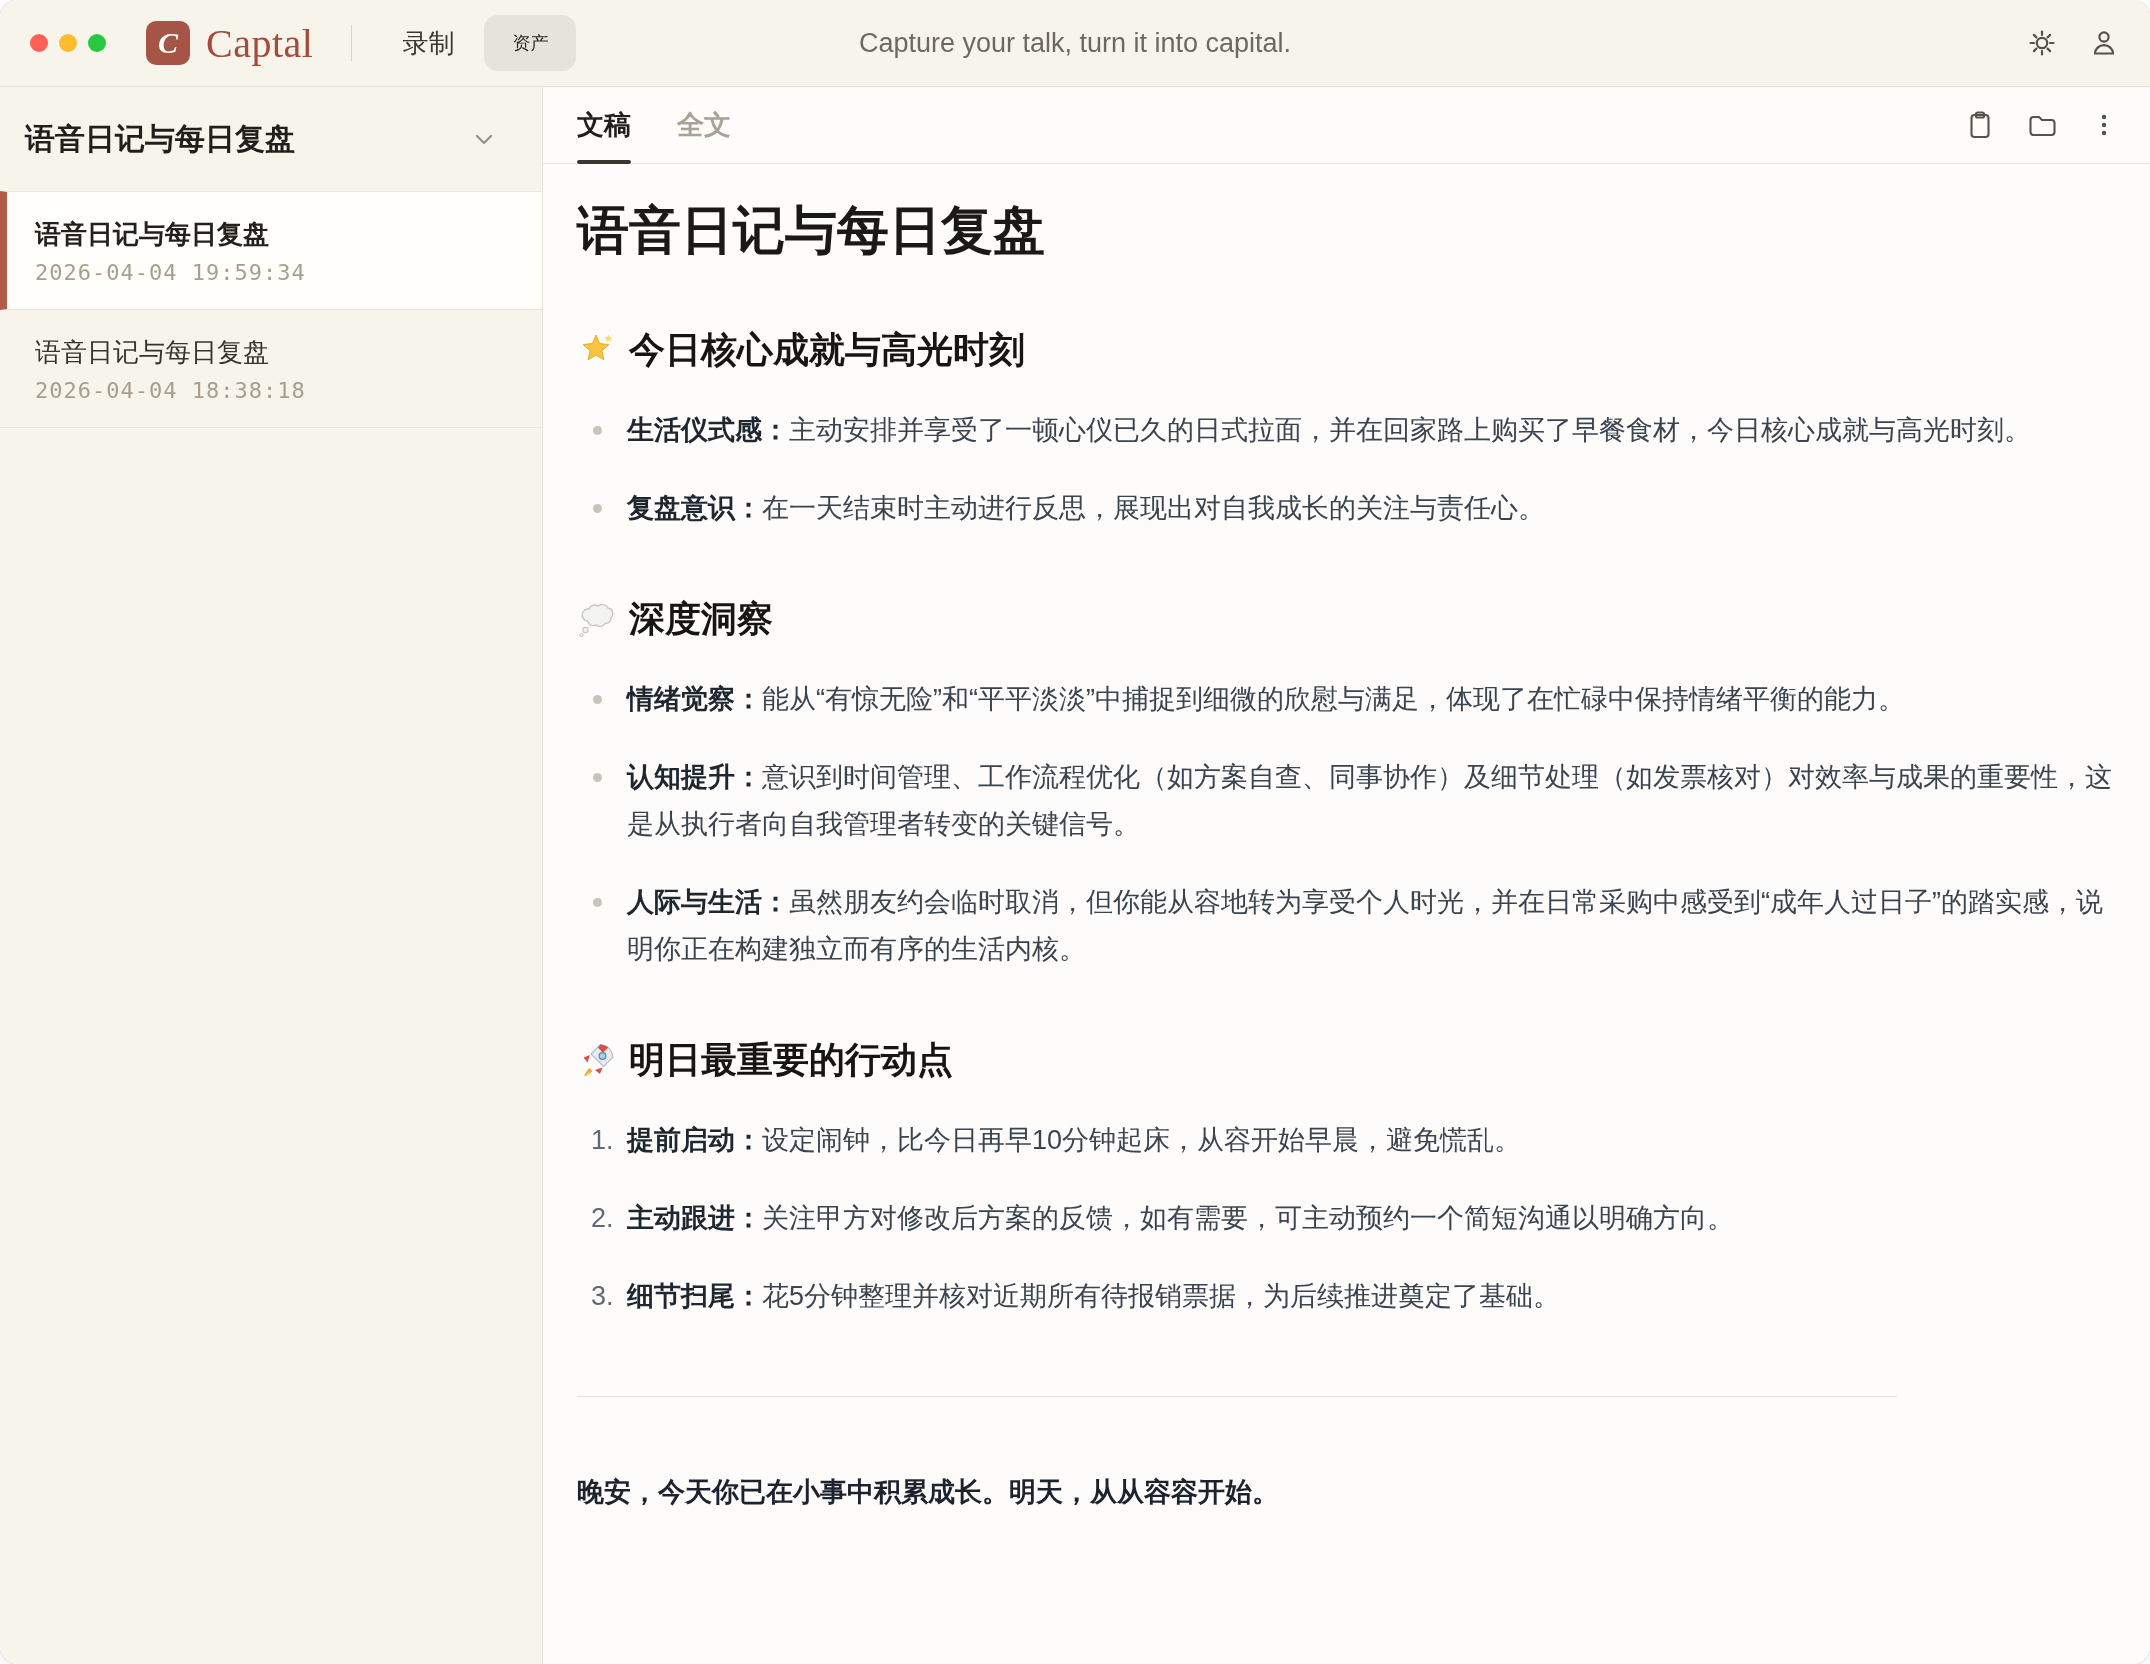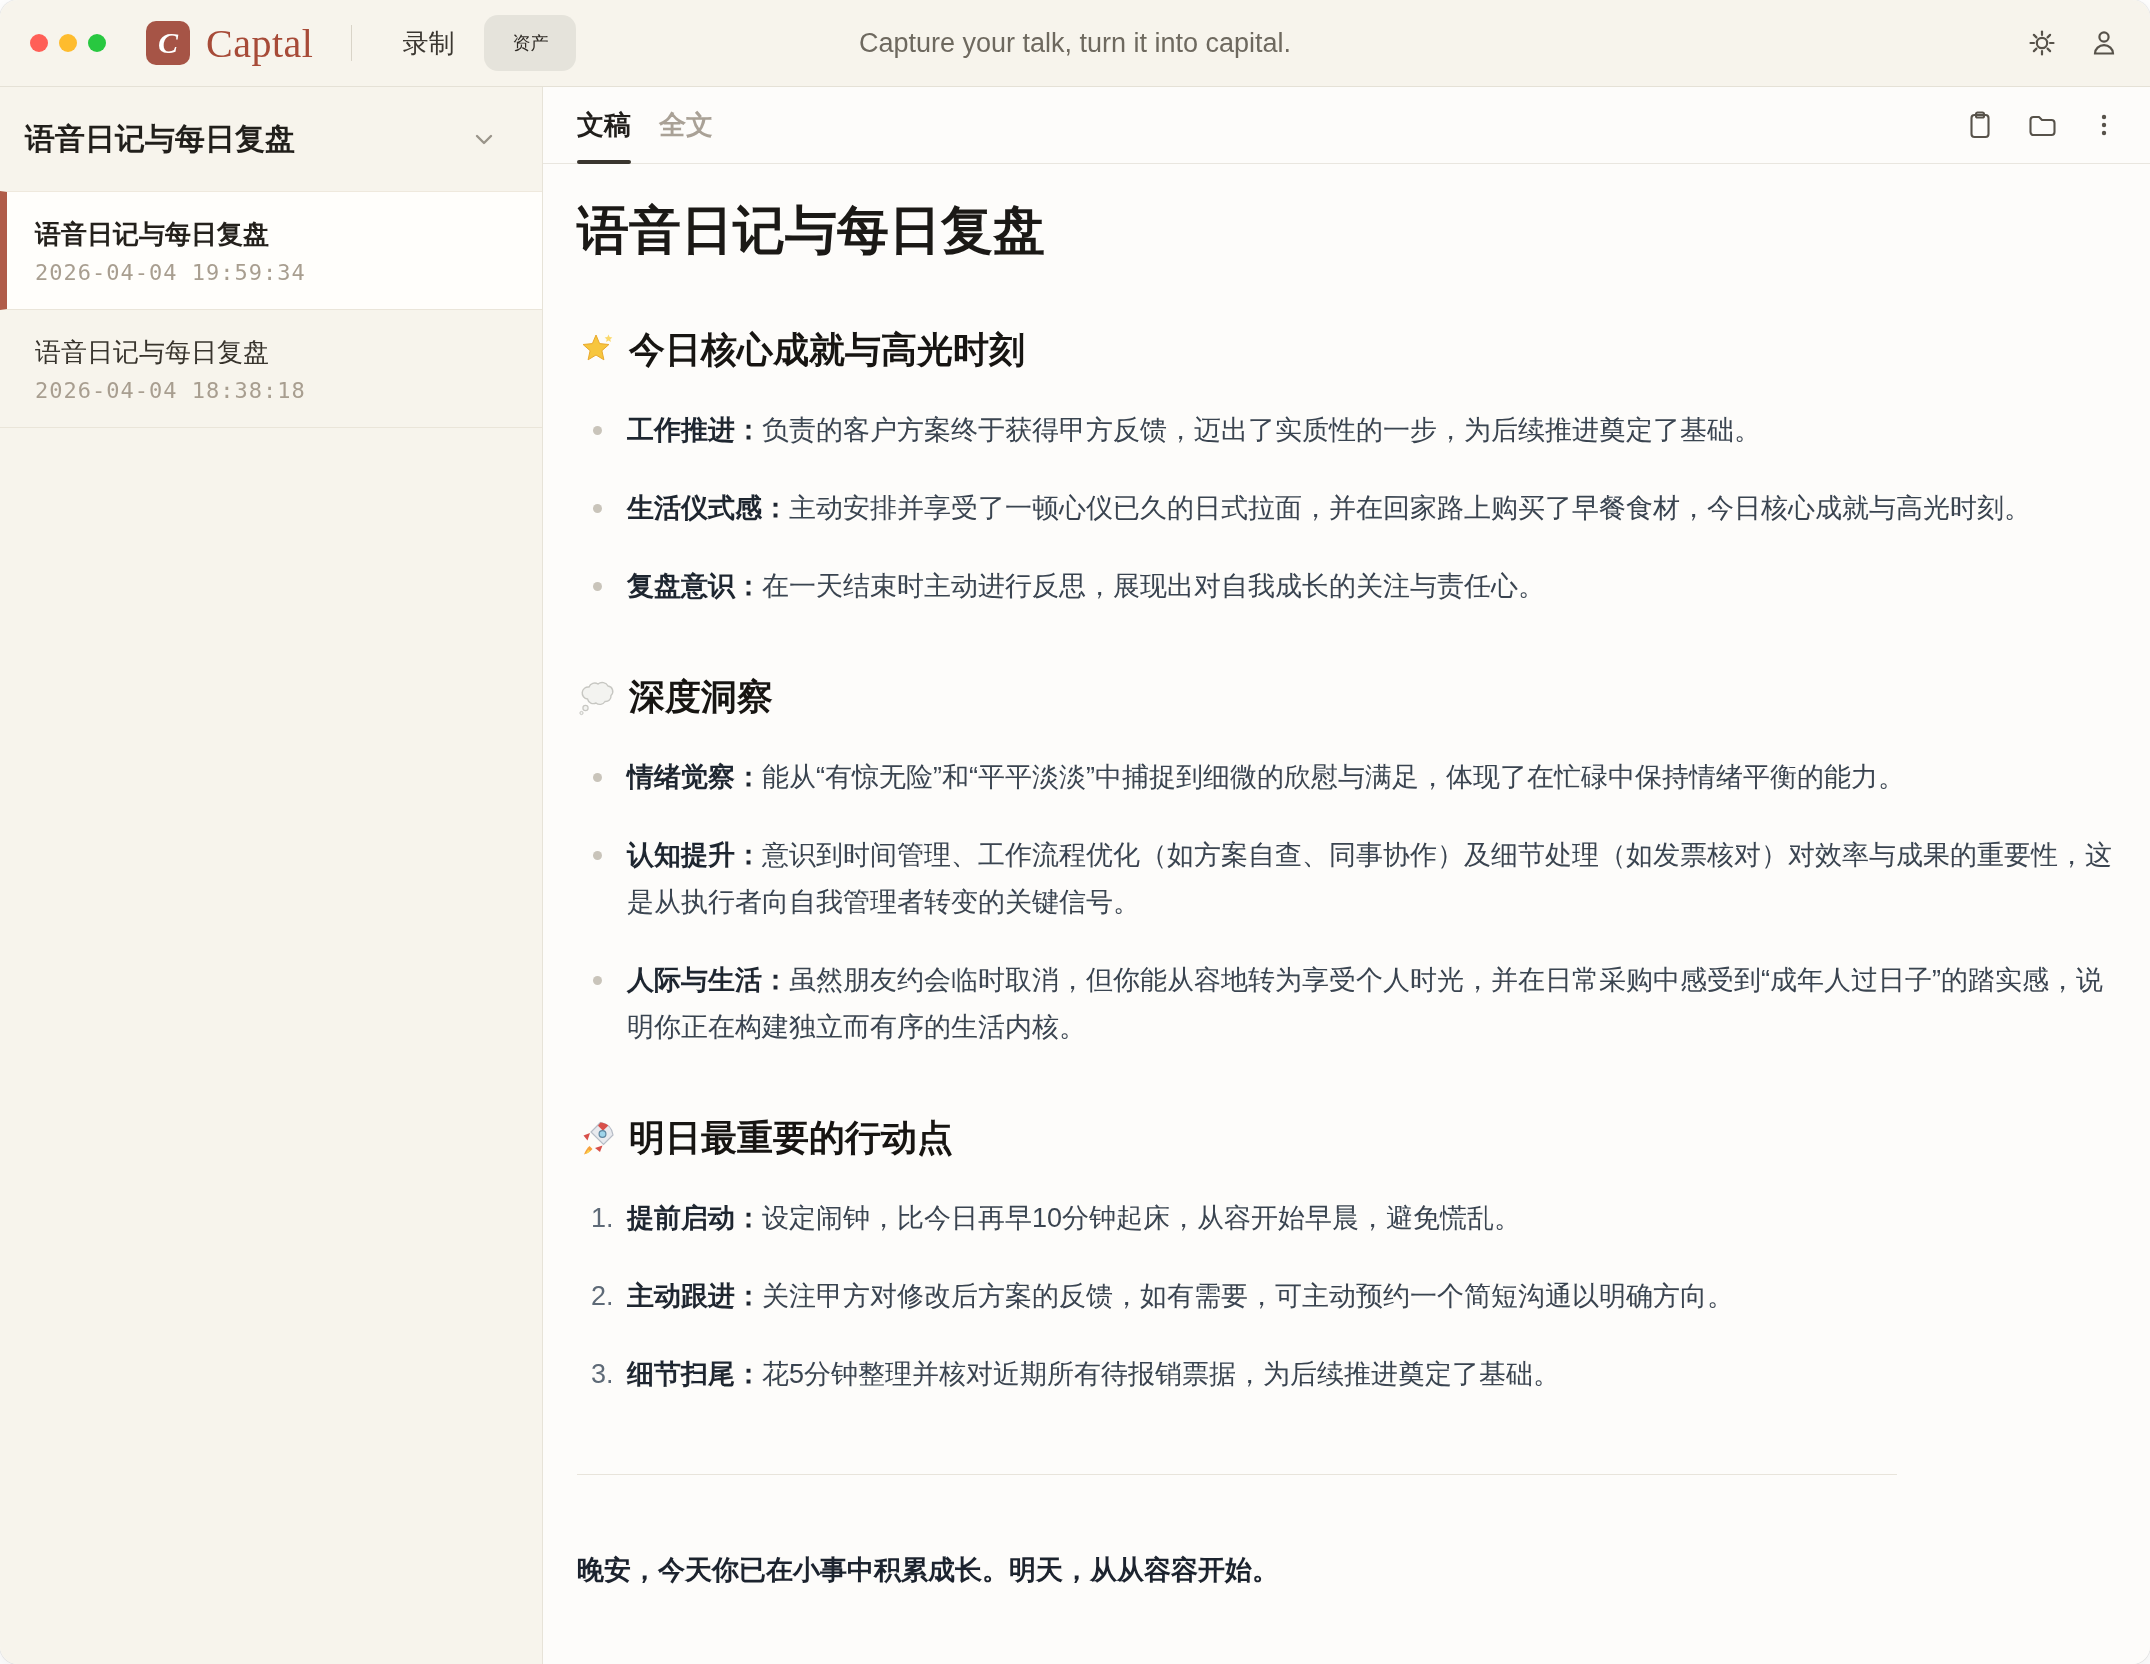--- a/index.html
+++ b/index.html
@@ -58,21 +58,21 @@
   .note-list { flex:1; overflow:hidden; }
   .note-item { padding:25px 24px 24px 35px; border-bottom:1px solid #eae5d9; background:transparent; }
   .note-item.selected { background:#fffefb; border-left:7px solid #b05c49; border-top:1px solid #efe9dd; padding-left:28px; }
   .note-title { font-size:26px; color:#38342d; font-weight:400; line-height:34px; }
   .note-item.selected .note-title { font-weight:700; color:#24211c; }
   .note-time { margin-top:9px; font-family:"DejaVu Sans Mono","Liberation Mono",monospace; font-size:22px; color:#a89e90; letter-spacing:1px; }
 
   
   .main { flex:1; min-width:0; background:#fdfcfa; display:flex; flex-direction:column; }
   .doc-header { height:77px; flex:0 0 auto; border-bottom:1px solid #e9e6df; display:flex; align-items:center; padding:0 30px 0 34px; }
-  .doc-tabs { display:flex; gap:28px; height:100%; }
+  .doc-tabs { display:flex; gap:46px; height:100%; }
   .doc-tab { position:relative; display:flex; align-items:center; height:100%; font-size:27px; color:#a9a196;font-weight:bold; }
   .doc-tab.active { color:#211f1c; font-weight:700; }
   .doc-tab.active::after { content:""; position:absolute; left:0; right:0; bottom:-1px; height:4px; border-radius:2px; background:#3a362f; }
   .doc-actions { margin-left:auto; display:flex; align-items:center; gap:30px; }
 
   .doc-body { flex:1; overflow:hidden; padding:20px 30px 0 34px; }
   .doc-title { margin:14px 0 0; font-size:52px; line-height:65px; font-weight:700; color:#1b1916; }
 
   .section { margin-top:62px; }
   .section-heading { display:flex; align-items:center; gap:12px; font-size:36px; line-height:50px; font-weight:700; color:#171512; }
@@ -197,23 +197,20 @@
       <span class="section-emoji-slot">
                   <svg width="40" height="40" viewBox="0 0 40 40">
     <path d="M19 5 l3.6 8.6 9.3 .9 -7 6.2 2 9.1 -7.9 -4.8 -7.9 4.8 2 -9.1 -7 -6.2 9.3 -.9 z" fill="#f7c63e" stroke="#e9a92d" stroke-width="1"></path>
     <path d="M31.5 4.5 l1.1 2.6 2.8 .3 -2.1 1.9 .6 2.8 -2.4 -1.5 -2.4 1.5 .6 -2.8 -2.1 -1.9 2.8 -.3 z" fill="#fbd96a"></path>
   </svg>
                 </span>
       <span>今日核心成就与高光时刻</span>
     </h2>
     <ul class="bullet">
                 <li>
-    <strong>工作推进：</strong><span>负责的客户方案终于获得甲方反馈，迈出了实质性的一步，为后续推进奠定了基础。</span>
-  </li>
-                <li>
     <strong>生活仪式感：</strong><span>主动安排并享受了一顿心仪已久的日式拉面，并在回家路上购买了早餐食材，今日核心成就与高光时刻。</span>
   </li>
                 <li>
     <strong>复盘意识：</strong><span>在一天结束时主动进行反思，展现出对自我成长的关注与责任心。</span>
   </li>
               </ul>
   </section>
             <section class="section">
     <h2 class="section-heading">
       <span class="section-emoji-slot">

